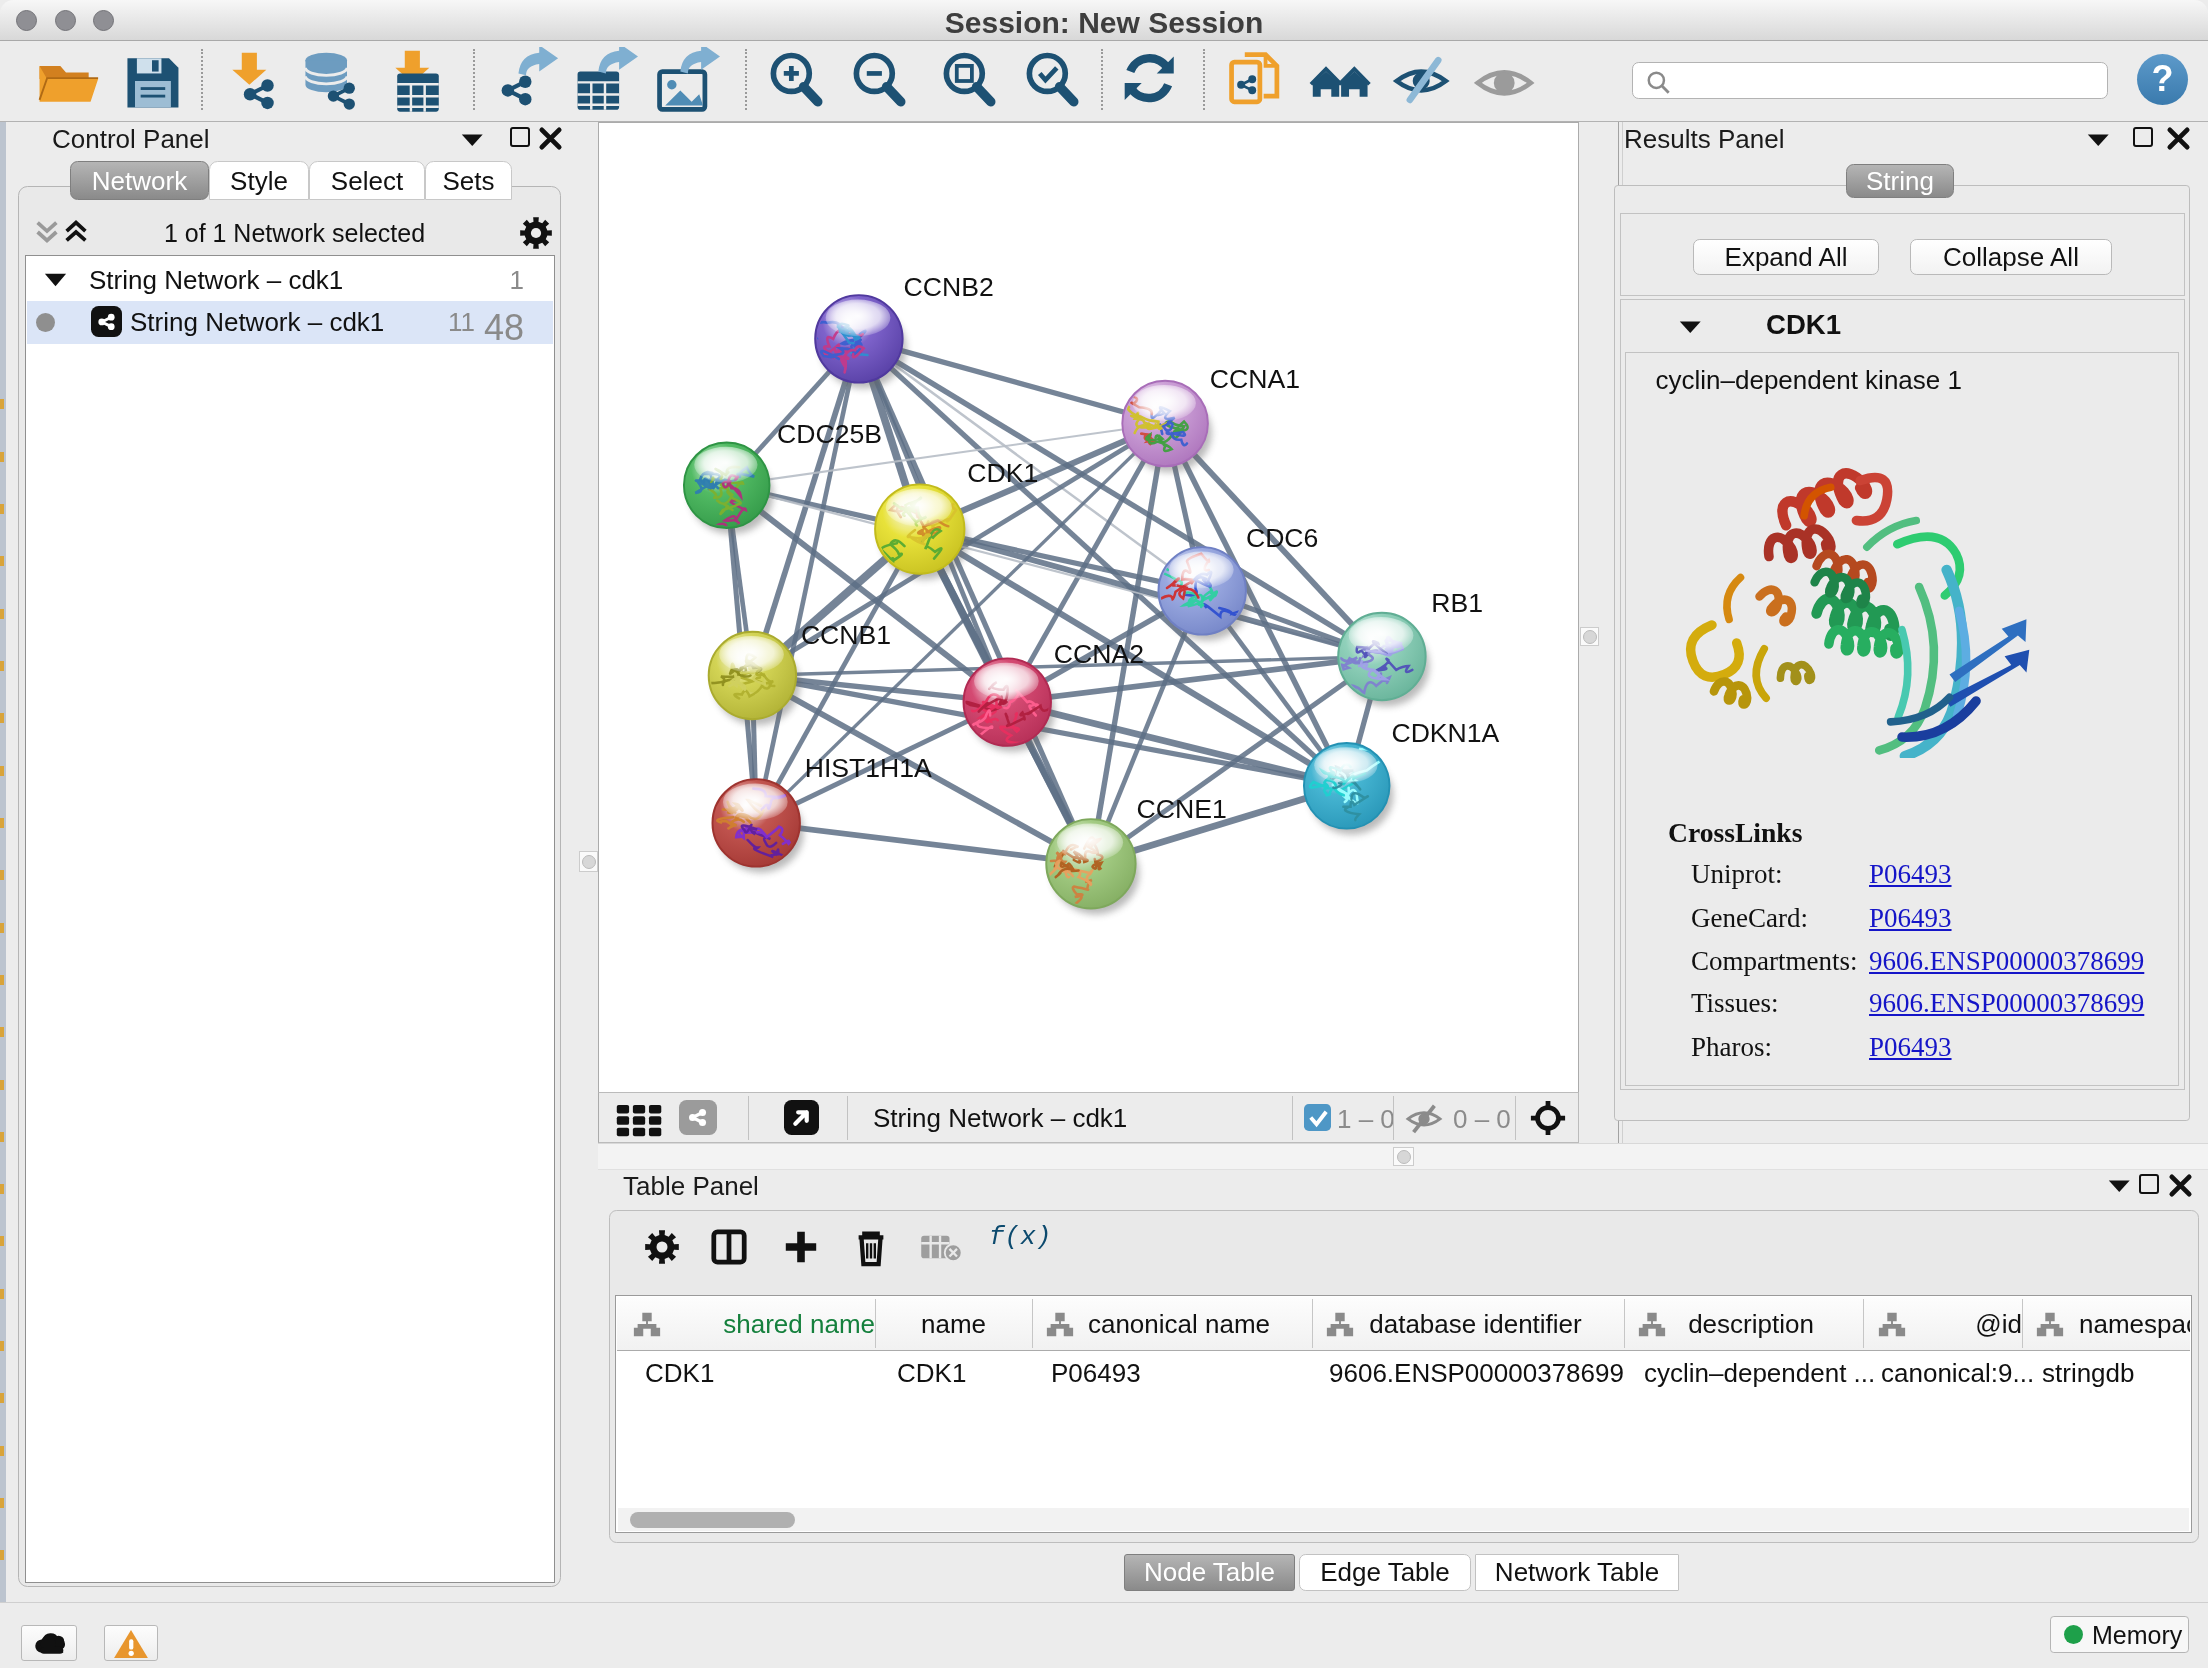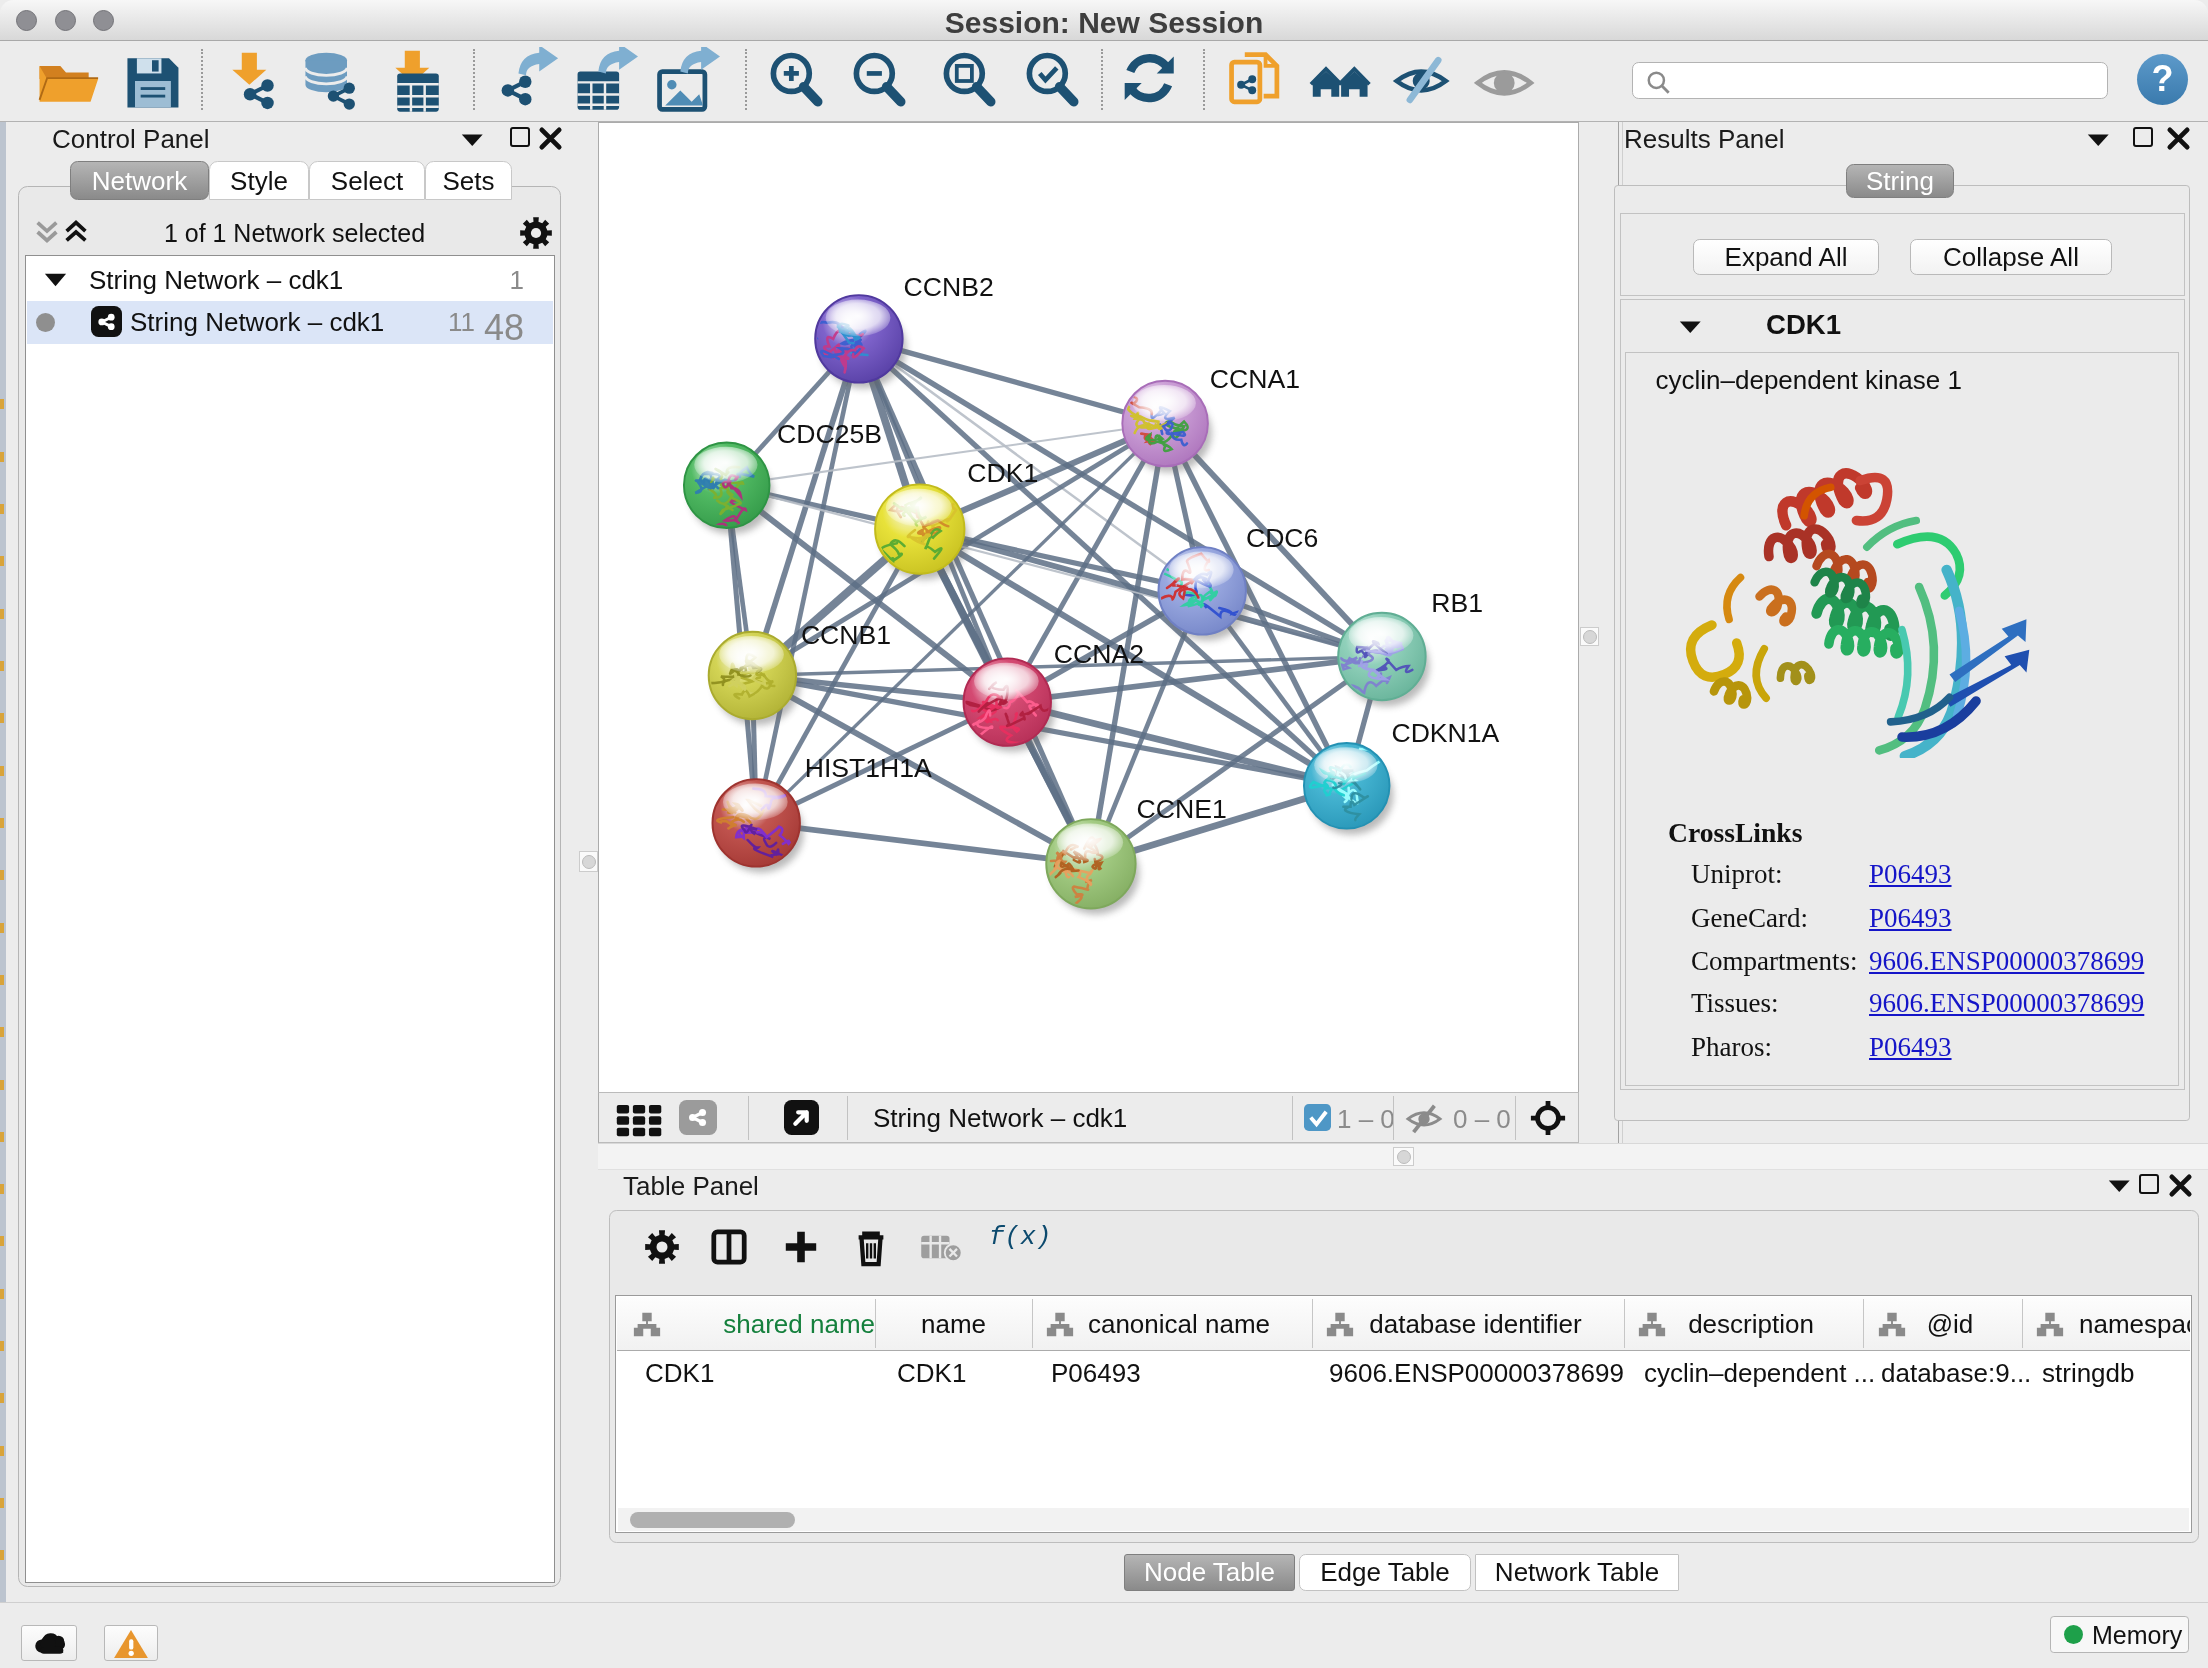--- a/index.html
+++ b/index.html
@@ -675,32 +675,32 @@
 <div class="abs" style="left:1327px;top:1309px;width:297px;text-align:center;font-size:26px;color:#111;overflow:hidden;white-space:nowrap">database identifier</div>
 <div class="abs" style="left:1624px;top:1299px;width:0;height:49px;border-left:1.4px solid #c6c6c6"></div>
 <svg style="position:absolute;left:1637px;top:1310px" width="30" height="30" viewBox="0 0 32 32">
     <path d="M12 4 h8 v7 h-8 Z M3 20 h8 v7 h-8 Z M21 20 h8 v7 h-8 Z M16 11 v5 M7 20 v-4 h18 v4" fill="#8a8a8a" stroke="#8a8a8a" stroke-width="2"></path>
   </svg>
 <div class="abs" style="left:1639px;top:1309px;width:224px;text-align:center;font-size:26px;color:#111;overflow:hidden;white-space:nowrap">description</div>
 <div class="abs" style="left:1863px;top:1299px;width:0;height:49px;border-left:1.4px solid #c6c6c6"></div>
 <svg style="position:absolute;left:1877px;top:1310px" width="30" height="30" viewBox="0 0 32 32">
     <path d="M12 4 h8 v7 h-8 Z M3 20 h8 v7 h-8 Z M21 20 h8 v7 h-8 Z M16 11 v5 M7 20 v-4 h18 v4" fill="#8a8a8a" stroke="#8a8a8a" stroke-width="2"></path>
   </svg>
-<div class="abs" style="left:1878px;top:1309px;width:144px;text-align:center;font-size:26px;color:#111;overflow:hidden;white-space:nowrap">@id</div>
+<div class="abs" style="left:1878px;top:1309px;width:144px;text-align:right;font-size:26px;color:#111;overflow:hidden;white-space:nowrap">@id</div>
 <div class="abs" style="left:2022px;top:1299px;width:0;height:49px;border-left:1.4px solid #c6c6c6"></div>
 <svg style="position:absolute;left:2035px;top:1310px" width="30" height="30" viewBox="0 0 32 32">
     <path d="M12 4 h8 v7 h-8 Z M3 20 h8 v7 h-8 Z M21 20 h8 v7 h-8 Z M16 11 v5 M7 20 v-4 h18 v4" fill="#8a8a8a" stroke="#8a8a8a" stroke-width="2"></path>
   </svg>
 <div class="abs" style="left:2079px;top:1309px;width:111px;text-align:left;font-size:26px;color:#111;overflow:hidden;white-space:nowrap">namespace</div>
 <div class="abs" style="left:645px;top:1358px;font-size:26px;color:#111">CDK1</div>
 <div class="abs" style="left:897px;top:1358px;font-size:26px;color:#111">CDK1</div>
 <div class="abs" style="left:1051px;top:1358px;font-size:26px;color:#111">P06493</div>
 <div class="abs" style="left:1329px;top:1358px;font-size:26px;color:#111">9606.ENSP00000378699</div>
 <div class="abs" style="left:1644px;top:1358px;font-size:26px;color:#111">cyclin–dependent ...</div>
-<div class="abs" style="left:1881px;top:1358px;font-size:26px;color:#111">database:9...</div>
+<div class="abs" style="left:1881px;top:1358px;font-size:26px;color:#111">canonical:9...</div>
 <div class="abs" style="left:2042px;top:1358px;font-size:26px;color:#111">stringdb</div>
 <div class="abs" style="left:618px;top:1508px;width:1571px;height:23px;background:#f2f2f2"></div>
 <div class="abs" style="left:630px;top:1512px;width:165px;height:16px;background:#b0b0b0;border-radius:8.6px"></div>
 <div class="abs" style="left:1124px;top:1554px;width:171px;height:37px;background:linear-gradient(#b5b5b5,#8a8a8a);border:1px solid #7f7f7f;border-radius:3px;color:#fff;font-size:26px;text-align:center;line-height:35px">Node Table</div>
 <div class="abs" style="left:1299px;top:1554px;width:172px;height:37px;background:#fff;border:1px solid #c2c2c2;border-radius:6.7px;color:#111;font-size:26px;text-align:center;line-height:35px">Edge Table</div>
 <div class="abs" style="left:1475px;top:1554px;width:204px;height:37px;background:#fff;border:1px solid #c2c2c2;border-radius:1px;color:#111;font-size:26px;text-align:center;line-height:35px">Network Table</div>
 <div class="abs" style="left:0;top:1602px;width:2208px;height:67px;background:#ececec;border-top:1px solid #cfcfcf"></div>
 <div class="abs" style="left:21px;top:1625px;width:56px;height:36px;background:linear-gradient(#fdfdfd,#ededed);border:1px solid #b8b8b8;border-radius:2.9px"></div>
 <svg style="position:absolute;left:28.5px;top:1630px" width="42" height="28.5" viewBox="0 0 44 30">
     <path d="M13 24 a7 7 0 0 1 1 -14 a9 9 0 0 1 17 -1 a6 6 0 0 1 4 11 l1 4 Z" fill="#111"></path>

